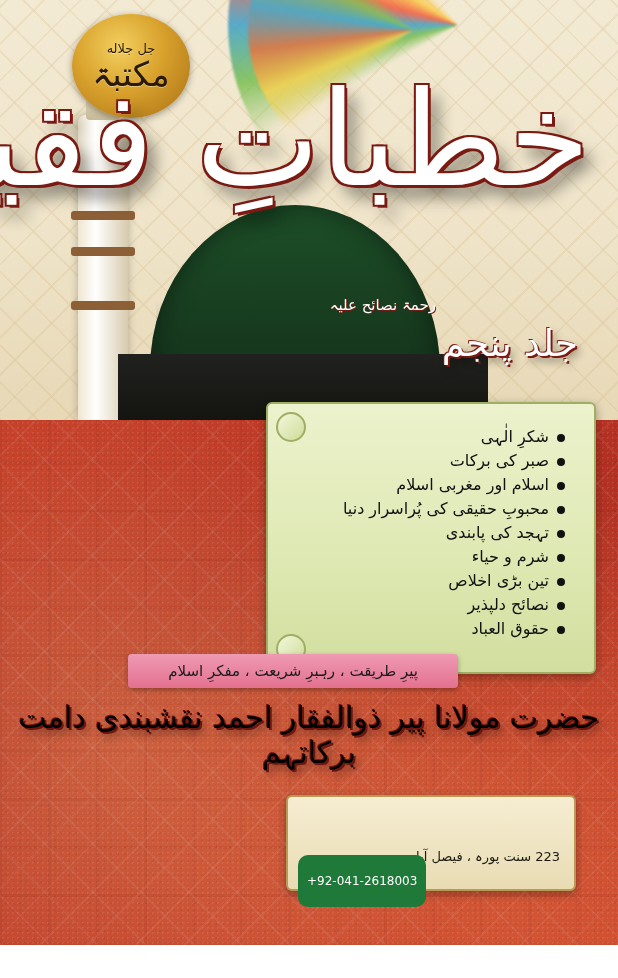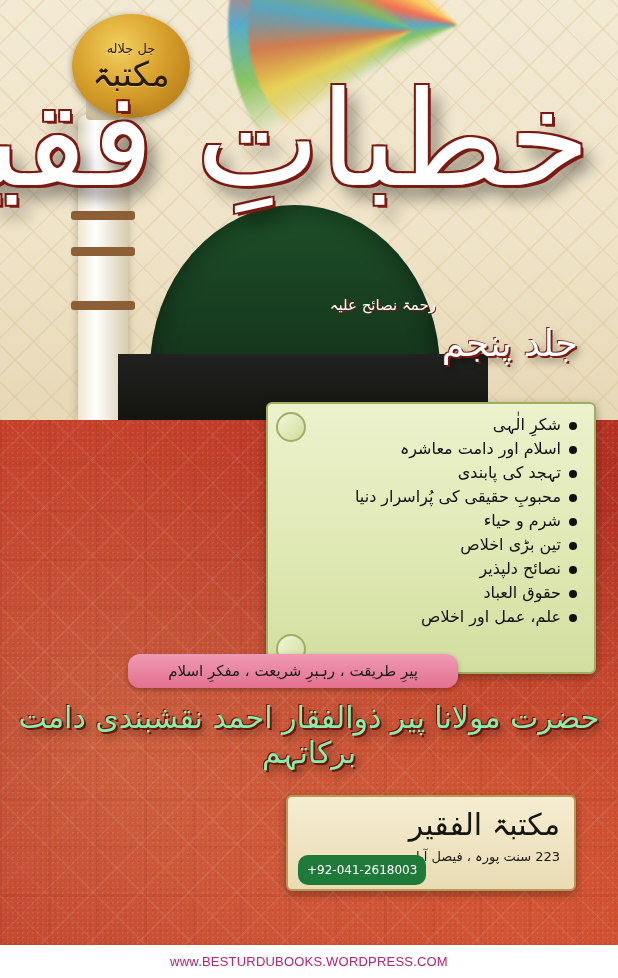--- a/index.html
+++ b/index.html
@@ -247,44 +247,44 @@
     font-family: "DejaVu Sans", sans-serif;
   }
   .scroll-list li::before {
     content: "";
     position: absolute;
     right: 0; top: 5px;
     width: 8px; height: 8px;
     border-radius: 50%;
     background: #111;
   }
-  ul.scroll-list { margin: 3px; padding: 0; }
+  ul.scroll-list { margin: 15px; padding: 0; }
 
   
   .pink-banner {
     position: absolute;
     left: 128px; top: 654px;
     width: 330px; height: 34px;
     background: linear-gradient(180deg, #ef9ab4 0%, #e3718f 100%);
-    border-radius: 12px;
+    border-radius: 4px;
     display: flex; align-items: center; justify-content: center;
     direction: rtl;
     color: #1a1a1a;
     font-size: 15px;
     box-shadow: 0 2px 5px rgba(0,0,0,.3);
   }
 
   
   .author {
     position: absolute;
     left: 0; top: 700px;
     width: 618px;
     text-align: center;
     direction: rtl;
-    color: #86efac;
+    color: #000000;
     font-size: 30px;
     font-family: "DejaVu Sans", sans-serif;
     text-shadow: 2px 2px 0 #6d160f, -1px -1px 0 #6d160f, 4px 5px 9px rgba(0,0,0,.5);
   }
 
   
   .publisher {
     position: absolute;
     left: 286px; top: 795px;
     width: 286px; height: 92px;
@@ -307,21 +307,21 @@
     direction: rtl;
     color: #1b1b12;
     font-size: 13px;
   }
   .pub-phone {
     position: absolute;
     left: 10px; top: 58px;
     background: #1f7a3a;
     color: #ffffff;
     font-size: 12px;
-    padding: 8px 9px;
+    padding: 19px 9px;
     border-radius: 10px;
     direction: ltr;
   }
 
   
   .watermark {
     position: absolute;
     left: 0; top: 945px;
     width: 618px; height: 33px;
     background: #ffffff;
@@ -368,38 +368,36 @@
       </div>
     </div>
 
     <div class="main-title">خطباتِ فقیر</div>
     <div class="title-dua">رحمۃ نصائح علیہ</div>
     <div class="title-sub">جلد پنجم</div>
 
     <div class="scroll">
       <ul class="scroll-list">
         <li>شکرِ الٰہی</li>
-        <li>اسلام اور دامت معاشرہ</li>
+        <li>صبر کی برکات</li>
+        <li>اسلام اور مغربی اسلام</li>
+        <li>محبوبِ حقیقی کی پُراسرار دنیا</li>
         <li>تہجد کی پابندی</li>
-        <li>محبوبِ حقیقی کی پُراسرار دنیا</li>
         <li>شرم و حیاء</li>
         <li>تین بڑی اخلاص</li>
         <li>نصائح دلپذیر</li>
         <li>حقوق العباد</li>
-        <li>علم، عمل اور اخلاص</li>
       </ul>
     </div>
 
     <div class="pink-banner">پیرِ طریقت ، رہبرِ شریعت ، مفکرِ اسلام</div>
 
     <div class="author">حضرت مولانا پیر ذوالفقار احمد نقشبندی دامت برکاتہم</div>
 
     <div class="publisher">
-      <div class="pub-name">مکتبۃ الفقیر</div>
       <div class="pub-addr">223 سنت پورہ ، فیصل آباد</div>
       <div class="pub-phone">+92-041-2618003</div>
     </div>
 
   </div>
 
-  <div class="watermark">www.BESTURDUBOOKS.WORDPRESS.COM</div>
 
 </div>
 
 </body></html>

